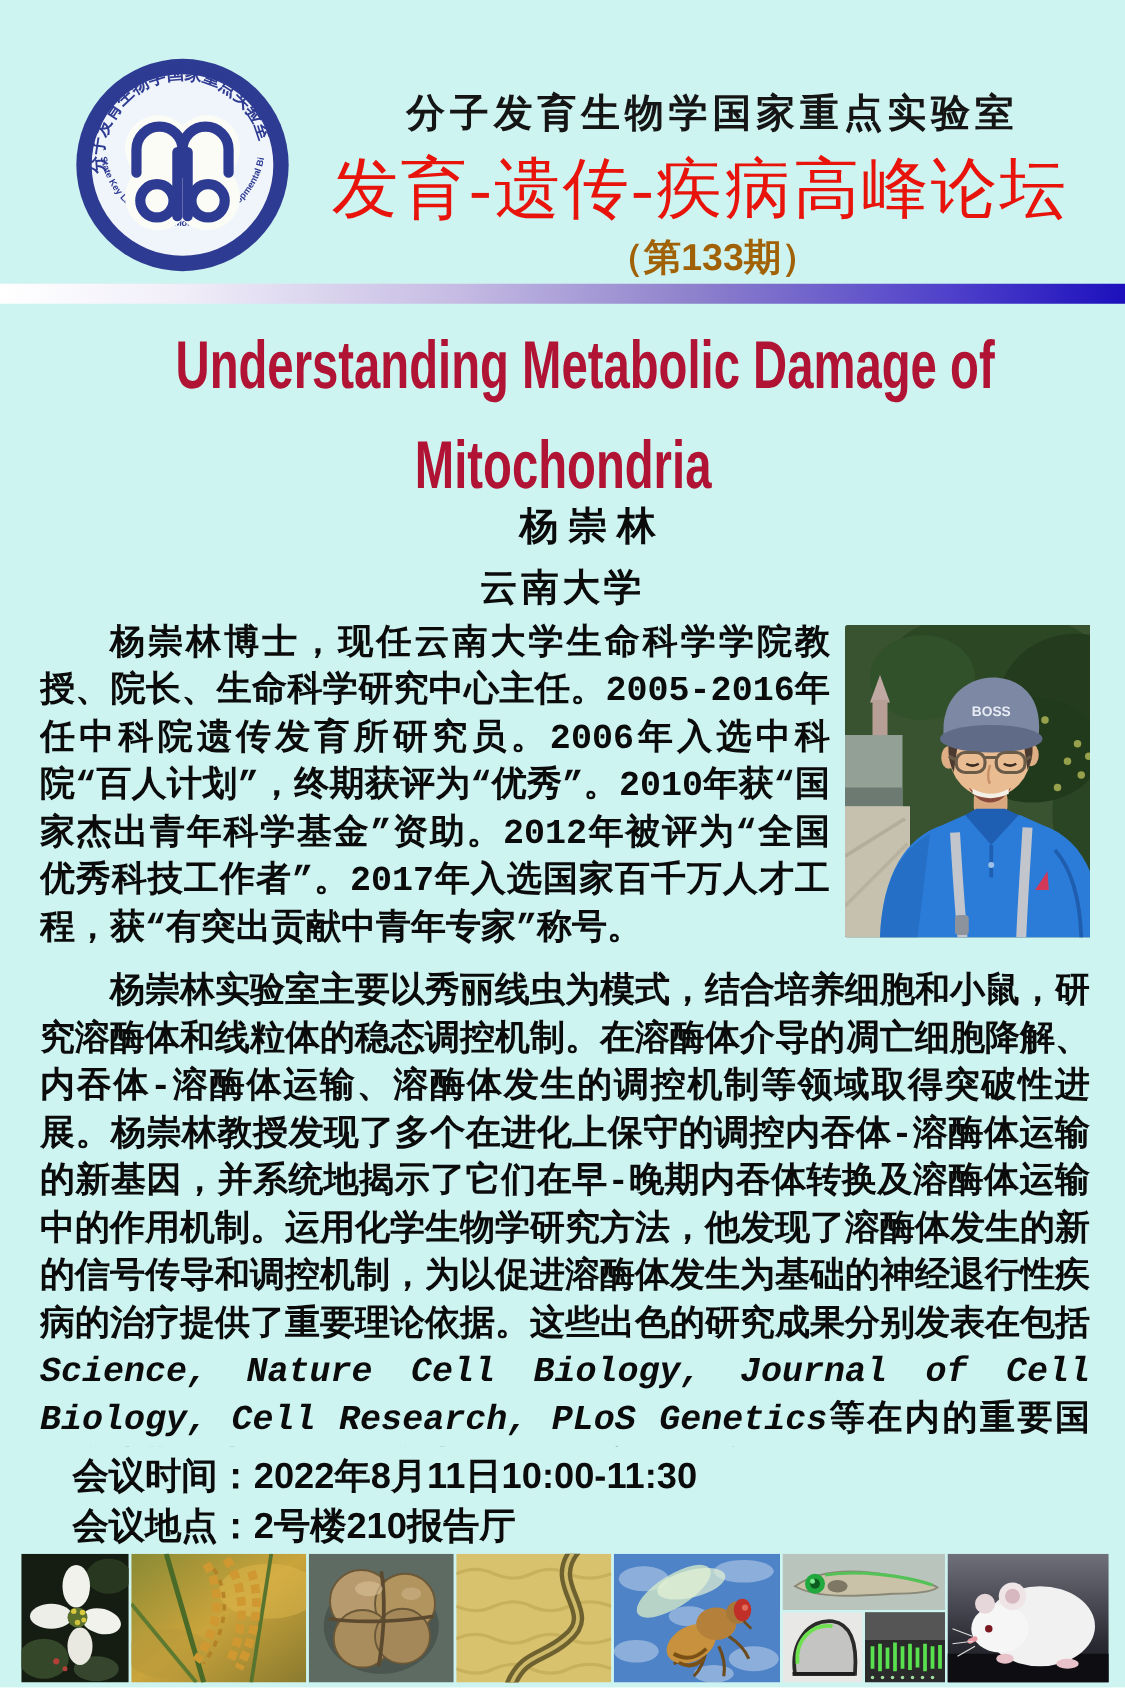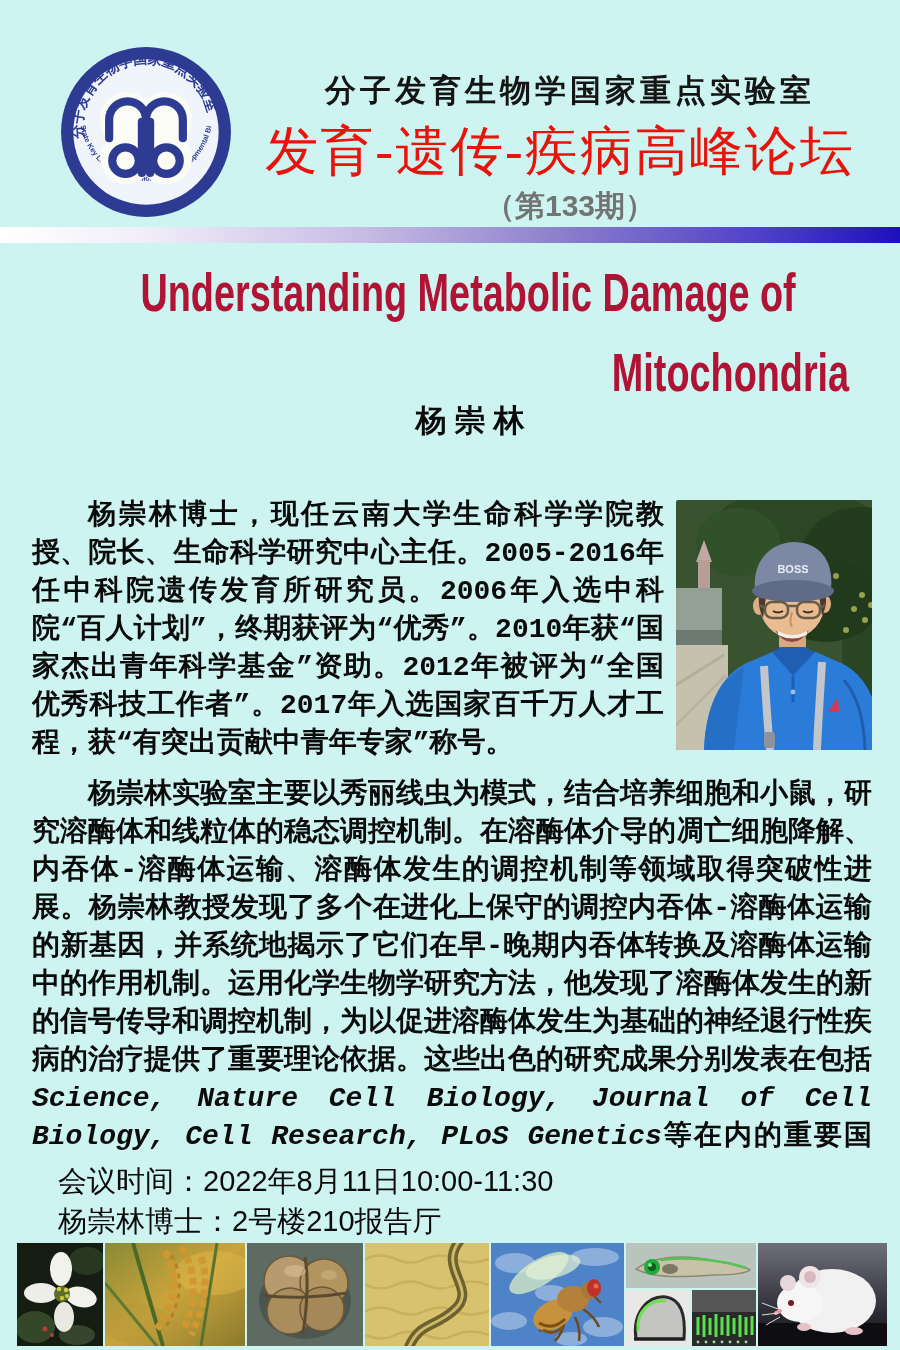--- a/index.html
+++ b/index.html
@@ -15,21 +15,21 @@
     font-family:"Liberation Serif",serif;font-weight:bold;font-size:31px;
     letter-spacing:4px;color:#151515;white-space:nowrap;
   }
   .hline2{
     position:absolute;left:220px;top:116px;width:680px;text-align:center;
     font-family:"Liberation Serif",serif;font-weight:normal;font-size:53px;
     letter-spacing:2px;color:#e8130b;white-space:nowrap;
   }
   .hline3{
     position:absolute;left:250px;top:186px;width:640px;text-align:center;
-    font-weight:bold;font-size:30px;color:#737373;
+    font-weight:bold;font-size:30px;color:#a16207;
   }
   .bar{
     position:absolute;left:0;top:227px;width:900px;height:16px;
     background:linear-gradient(90deg,#ffffff 0%,#f1eef9 16%,#c7bde4 40%,#8d80cc 62%,#4d3fca 85%,#1c10bd 100%);
   }
   
   .title{
     position:absolute;left:0;top:252px;width:900px;text-align:center;
     font-weight:bold;font-size:54px;line-height:80px;color:#b01334;
   }
@@ -47,21 +47,21 @@
     position:absolute;left:32px;top:497px;width:840px;height:660px;overflow:hidden;
     font-size:28px;line-height:38px;font-weight:bold;text-align:justify;
   }
   .bio p{margin:0;text-indent:2em;font-family:Liberation Mono, monospace;}
   .bio p + p{margin-top:13px;}
   .photo{float:right;width:196px;height:250px;margin:3px 0 10px 12px;}
   .photo svg{display:block;border-radius:2px;}
   .journals{font-style:italic;}
   
   .meeting{
-    position:absolute;left:58px;top:1161px;font-size:29px;font-weight:normal;line-height:40px;
+    position:absolute;left:58px;top:1161px;font-size:29px;font-weight:bold;line-height:40px;
   }
   
   .strip{position:absolute;left:17px;top:1243px;display:flex;gap:2px;}
   .strip svg{display:block;}
 </style>
 </head>
 <body>
 
 <div class="poster">
 
@@ -92,25 +92,26 @@
         <circle cx="20" cy="26" r="13"></circle>
       </g>
     </g>
   </svg>
 
   <div class="hline1">分子发育生物学国家重点实验室</div>
   <div class="hline2">发育-遗传-疾病高峰论坛</div>
   <div class="hline3">（第133期）</div>
   <div class="bar"></div>
 
-  <h1 class="title" style="margin:0;text-align:right;">
+  <h1 class="title" style="margin:0;">
     <span class="tline">Understanding Metabolic Damage of</span><br>
     <span class="tline">Mitochondria</span>
   </h1>
   <div class="speaker">杨崇林</div>
+  <div class="affil">云南大学</div>
 
   <section class="bio">
     <div class="photo">
       <svg viewBox="0 0 232 250" width="232" height="250">
         <rect width="232" height="250" fill="#39522f"></rect>
         <ellipse cx="120" cy="22" rx="80" ry="32" fill="#2c4724"></ellipse>
         <ellipse cx="185" cy="62" rx="62" ry="55" fill="#243b1e"></ellipse>
         <ellipse cx="208" cy="150" rx="42" ry="72" fill="#2a4523"></ellipse>
         <ellipse cx="150" cy="100" rx="55" ry="42" fill="#223a1c"></ellipse>
         <ellipse cx="62" cy="42" rx="42" ry="34" fill="#31512a"></ellipse>
@@ -165,21 +166,21 @@
           <path d="M152 212 l10 -15 l1 15 z" fill="#d23858"></path>
         </g>
       </svg>
     </div>
     <p><span>杨崇林博士，现任云南大学生命科学学院教授、院长、生命科学研究中心主任。2005-2016年任中科院遗传发育所研究员。2006年入选中科院“百人计划”，终期获评为“优秀”。2010年获“国家杰出青年科学基金”资助。2012年被评为“全国优秀科技工作者”。2017年入选国家百千万人才工程，获“有突出贡献中青年专家”称号。</span></p>
     <p><span>杨崇林实验室主要以秀丽线虫为模式，结合培养细胞和小鼠，研究溶酶体和线粒体的稳态调控机制。在溶酶体介导的凋亡细胞降解、内吞体-溶酶体运输、溶酶体发生的调控机制等领域取得突破性进展。杨崇林教授发现了多个在进化上保守的调控内吞体-溶酶体运输的新基因，并系统地揭示了它们在早-晚期内吞体转换及溶酶体运输中的作用机制。运用化学生物学研究方法，他发现了溶酶体发生的新的信号传导和调控机制，为以促进溶酶体发生为基础的神经退行性疾病的治疗提供了重要理论依据。这些出色的研究成果分别发表在包括</span><span class="journals">Science, Nature Cell Biology, Journal of Cell Biology, Cell Research, PLoS Genetics</span><span>等在内的重要国际学术期刊上，在国际学术界引起了广泛的反响。</span></p>
   </section>
 
   <div class="meeting">
     <div>会议时间：2022年8月11日10:00-11:30</div>
-    <div>杨崇林博士：2号楼210报告厅</div>
+    <div>会议地点：2号楼210报告厅</div>
   </div>
 
   <footer class="strip">
 
     <svg width="86" height="103" viewBox="0 0 86 103">
       <rect width="86" height="103" fill="#151d12"></rect>
       <ellipse cx="18" cy="84" rx="20" ry="16" fill="#3c5230" opacity="0.8"></ellipse>
       <ellipse cx="70" cy="18" rx="18" ry="14" fill="#2c3f24" opacity="0.8"></ellipse>
       <ellipse cx="60" cy="92" rx="18" ry="10" fill="#44583a" opacity="0.7"></ellipse>
       <ellipse cx="44" cy="26" rx="11" ry="17" fill="#f2f2ec"></ellipse>

